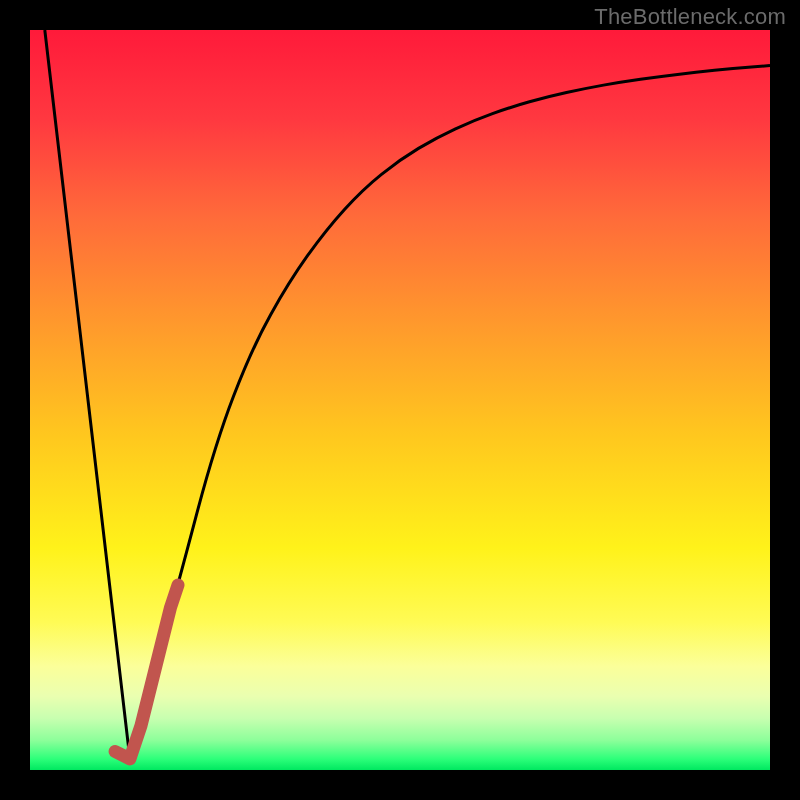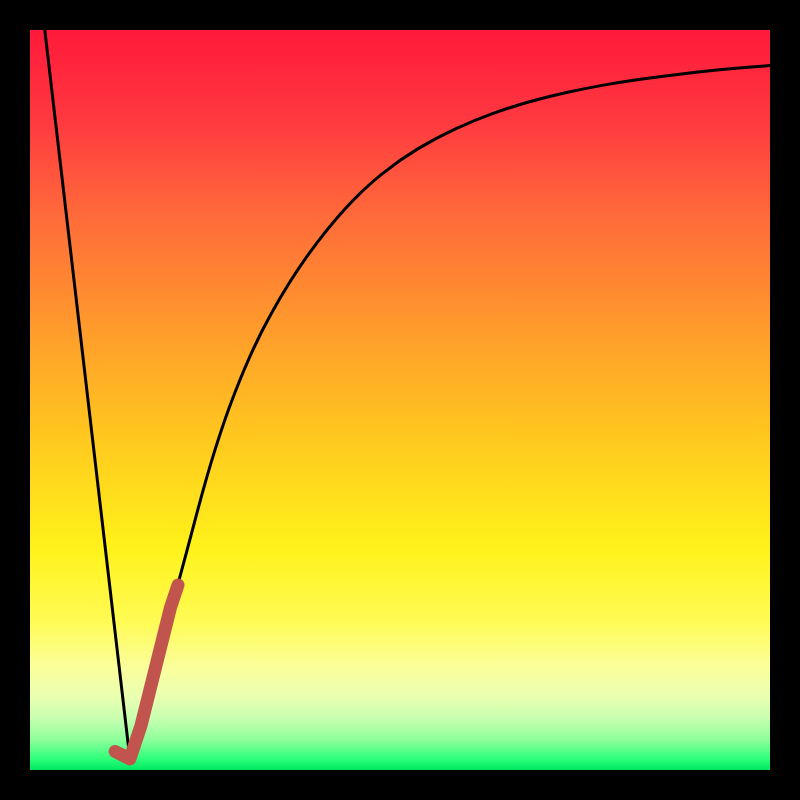--- a/index.html
+++ b/index.html
@@ -26,20 +26,21 @@
     top: 30px;
     width: 740px;
     height: 740px;
   }
   svg { display: block; }
 </style>
 </head>
 <body>
 
 <div class="frame">
+  <div class="watermark">TheBottleneck.com</div>
   <div class="plot">
     <svg id="chart-svg" width="740" height="740" viewBox="0 0 740 740">
       <defs>
         <linearGradient id="bg-grad" x1="0" y1="0" x2="0" y2="1">
             <stop offset="0%" stop-color="#ff1a3a"></stop>
             <stop offset="12%" stop-color="#ff3840"></stop>
             <stop offset="25%" stop-color="#ff6a3a"></stop>
             <stop offset="40%" stop-color="#ff9a2c"></stop>
             <stop offset="55.00000000000001%" stop-color="#ffc81e"></stop>
             <stop offset="70%" stop-color="#fff21a"></stop>

